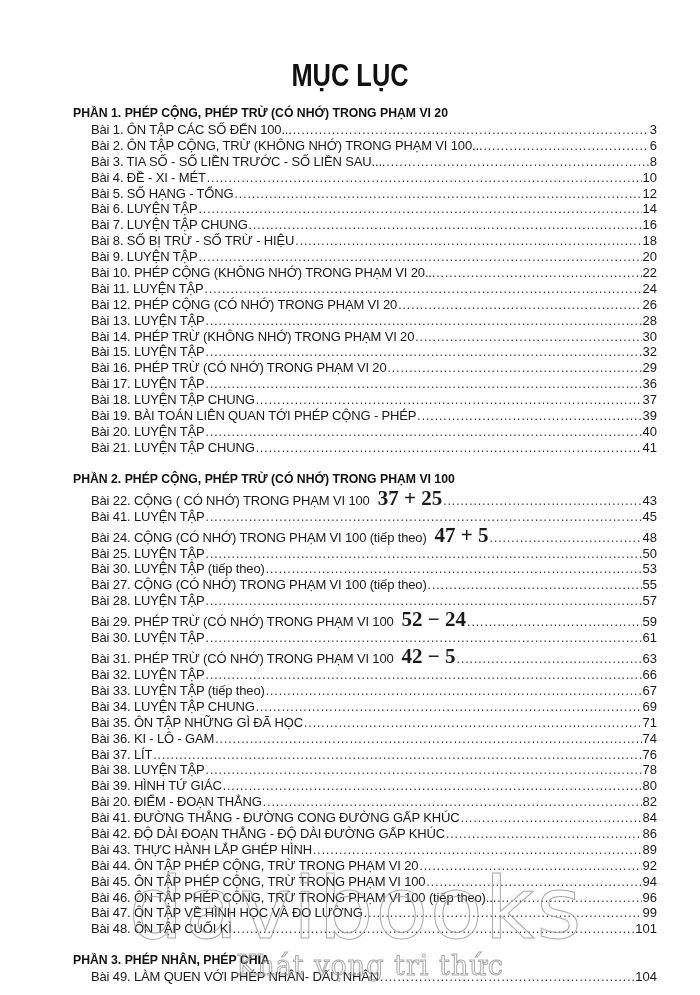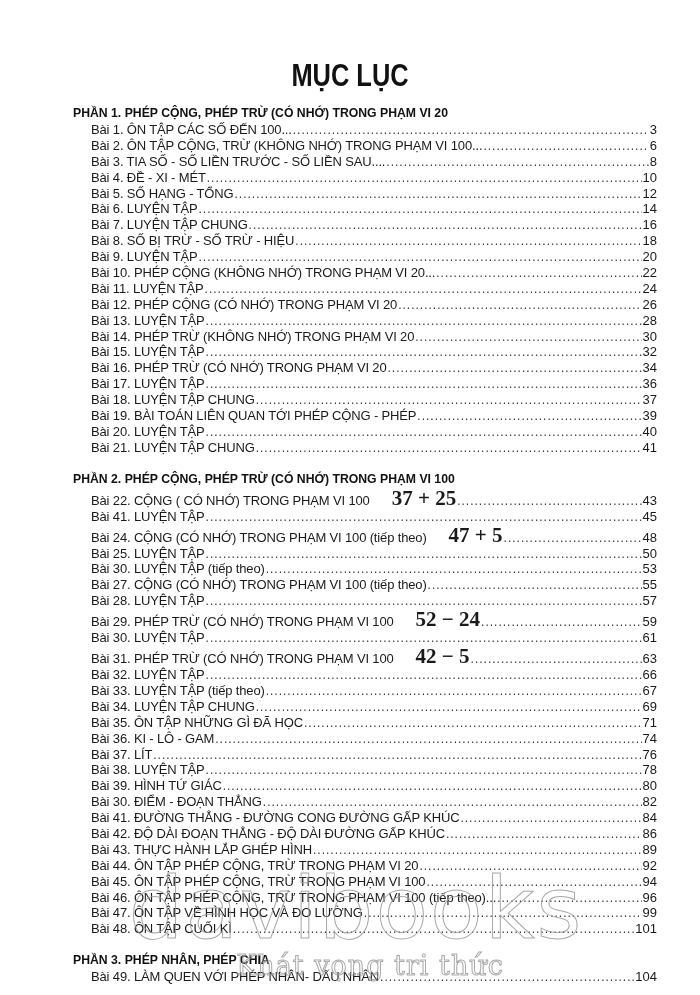--- a/index.html
+++ b/index.html
@@ -20,21 +20,21 @@
     transform-origin: left center; transform: scaleX(0.9); white-space: nowrap; color: #111;
   }
   .entry {
     position: relative; margin-left: 91px; width: 566px; height: 15.9px; line-height: 15.9px;
     font-size: 13px; display: flex; align-items: baseline; white-space: nowrap; color: #1a1a1a;
   }
   .entry.tall { height: 21px; line-height: 21px; }
   .entry .label { transform-origin: left center; flex: 0 0 auto; letter-spacing: -0.15px; text-align: center; }
   .entry .math {
     font-family: "Liberation Serif", serif; font-size: 21px; font-weight: bold;
-    margin-left: 22px; flex: 0 0 auto; letter-spacing: 0px;
+    margin-left: 8px; flex: 0 0 auto; letter-spacing: 0px;
   }
   .entry .dots {
     flex: 1 1 auto; overflow: hidden; margin: 0 1px; color: #333;
     font-size: 12px; letter-spacing: 1px;
   }
   .entry .dots::after {
     content: "................................................................................................................................................................................................................................";
   }
   .entry .page { flex: 0 0 auto; text-align: right; }
   .gap { height: 14px; }
@@ -124,21 +124,21 @@
         <span class="page">30</span>
       </div>
       <div class="entry">
         <span class="label">Bài 15. LUYỆN TẬP</span>
         <span class="dots"></span>
         <span class="page">32</span>
       </div>
       <div class="entry">
         <span class="label">Bài 16. PHÉP TRỪ (CÓ NHỚ) TRONG PHẠM VI 20</span>
         <span class="dots"></span>
-        <span class="page">34</span>
+        <span class="page">29</span>
       </div>
       <div class="entry">
         <span class="label">Bài 17. LUYỆN TẬP</span>
         <span class="dots"></span>
         <span class="page">36</span>
       </div>
       <div class="entry">
         <span class="label">Bài 18. LUYỆN TẬP CHUNG</span>
         <span class="dots"></span>
         <span class="page">37</span>
@@ -250,21 +250,21 @@
         <span class="label">Bài 38. LUYỆN TẬP</span>
         <span class="dots"></span>
         <span class="page">78</span>
       </div>
       <div class="entry">
         <span class="label">Bài 39. HÌNH TỨ GIÁC</span>
         <span class="dots"></span>
         <span class="page">80</span>
       </div>
       <div class="entry">
-        <span class="label">Bài 30. ĐIỂM - ĐOẠN THẲNG</span>
+        <span class="label">Bài 20. ĐIỂM - ĐOẠN THẲNG</span>
         <span class="dots"></span>
         <span class="page">82</span>
       </div>
       <div class="entry">
         <span class="label">Bài 41. ĐƯỜNG THẲNG - ĐƯỜNG CONG ĐƯỜNG GẤP KHÚC</span>
         <span class="dots"></span>
         <span class="page">84</span>
       </div>
       <div class="entry">
         <span class="label">Bài 42. ĐỘ DÀI ĐOẠN THẲNG - ĐỘ DÀI ĐƯỜNG GẤP KHÚC</span>

